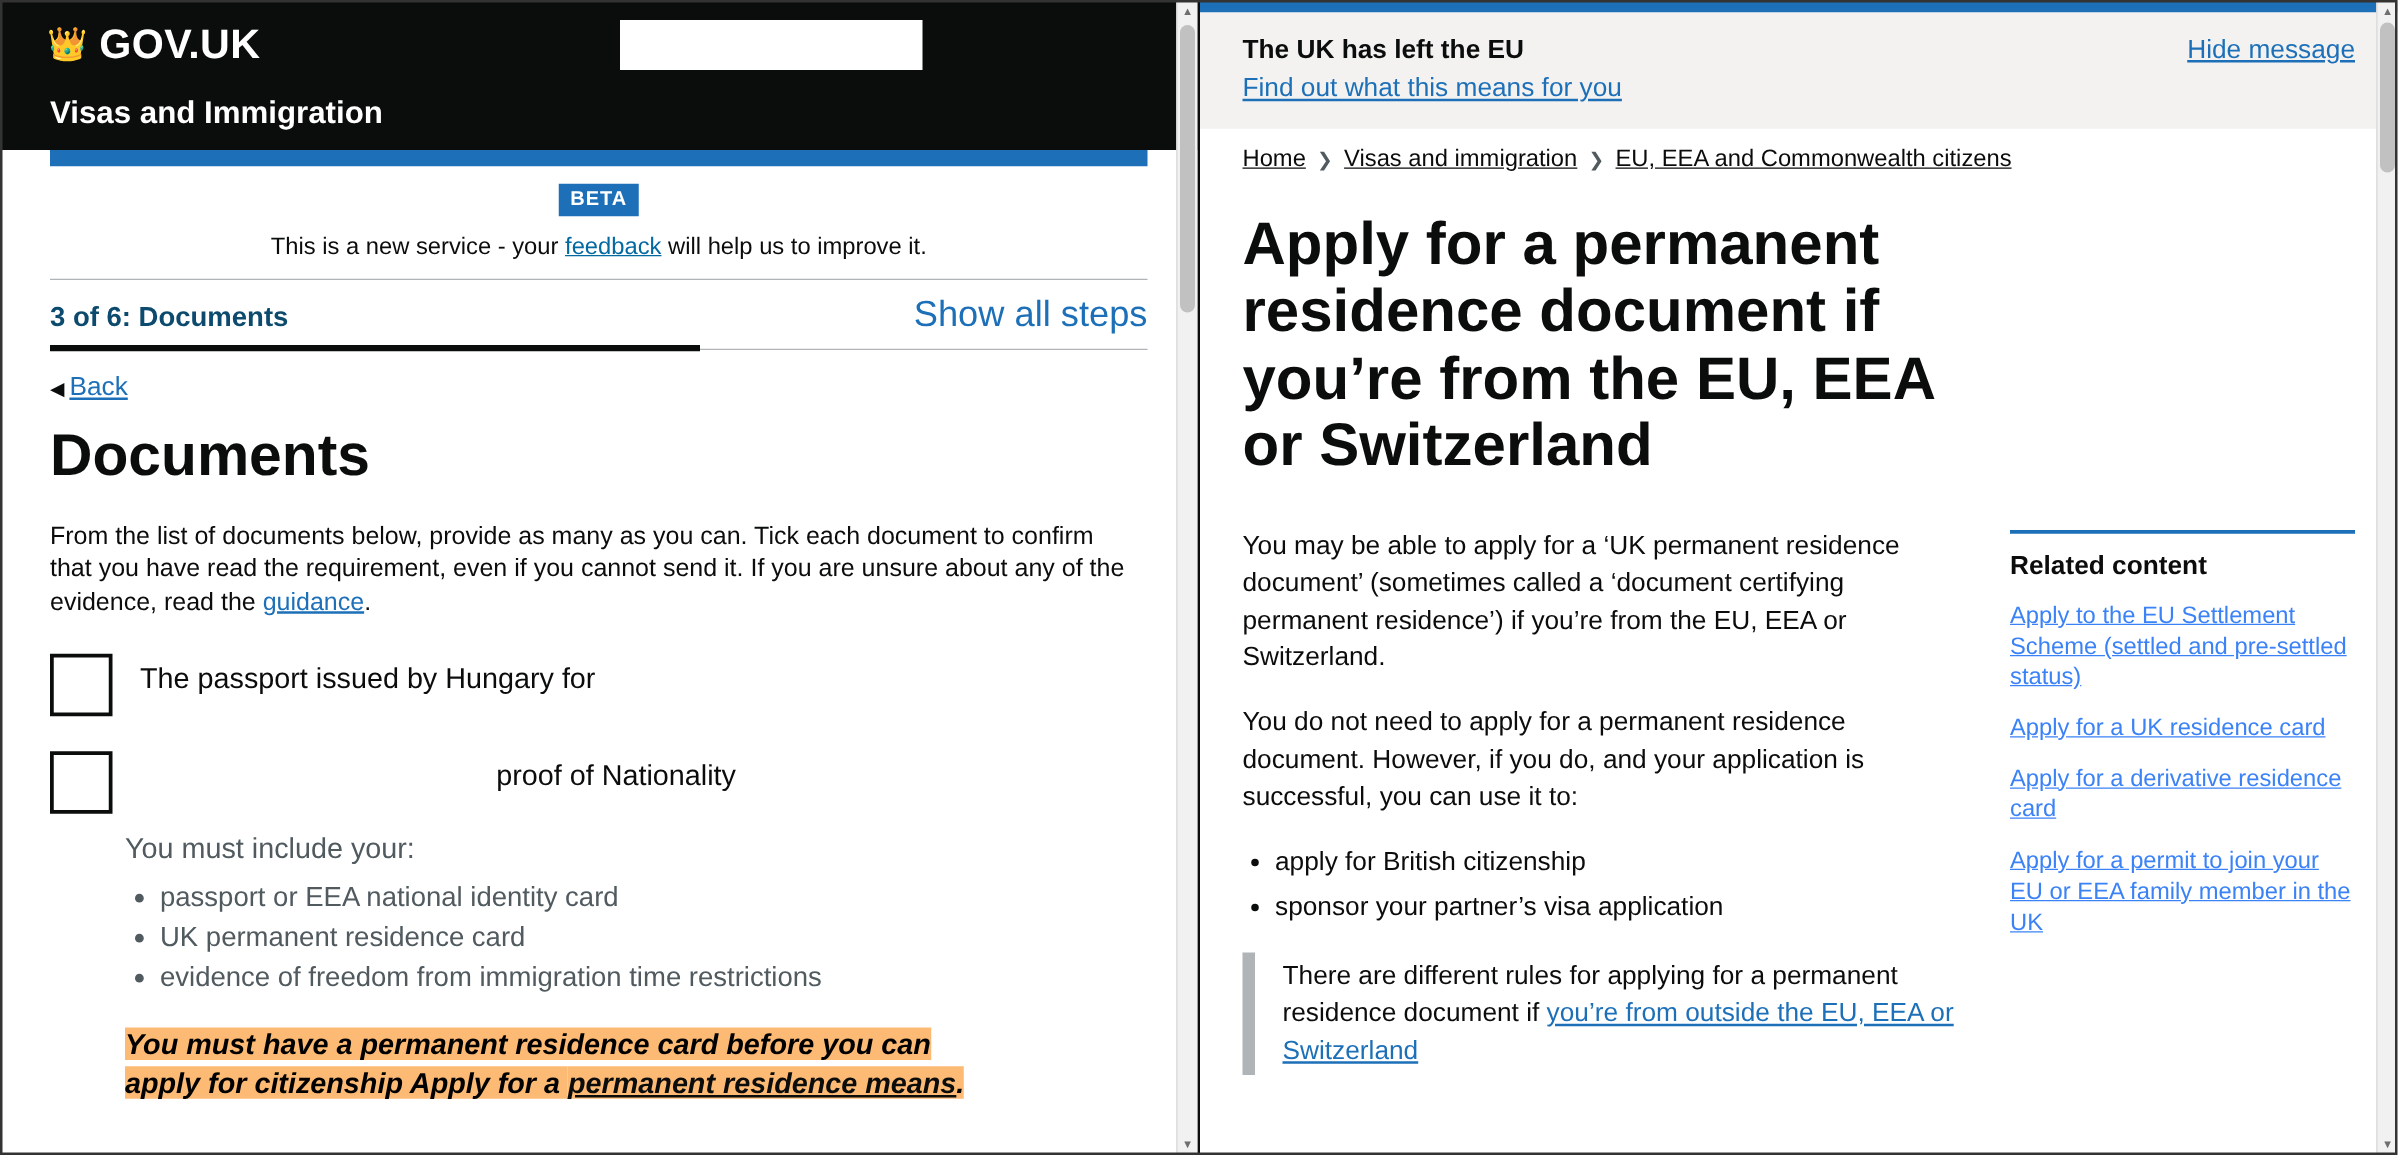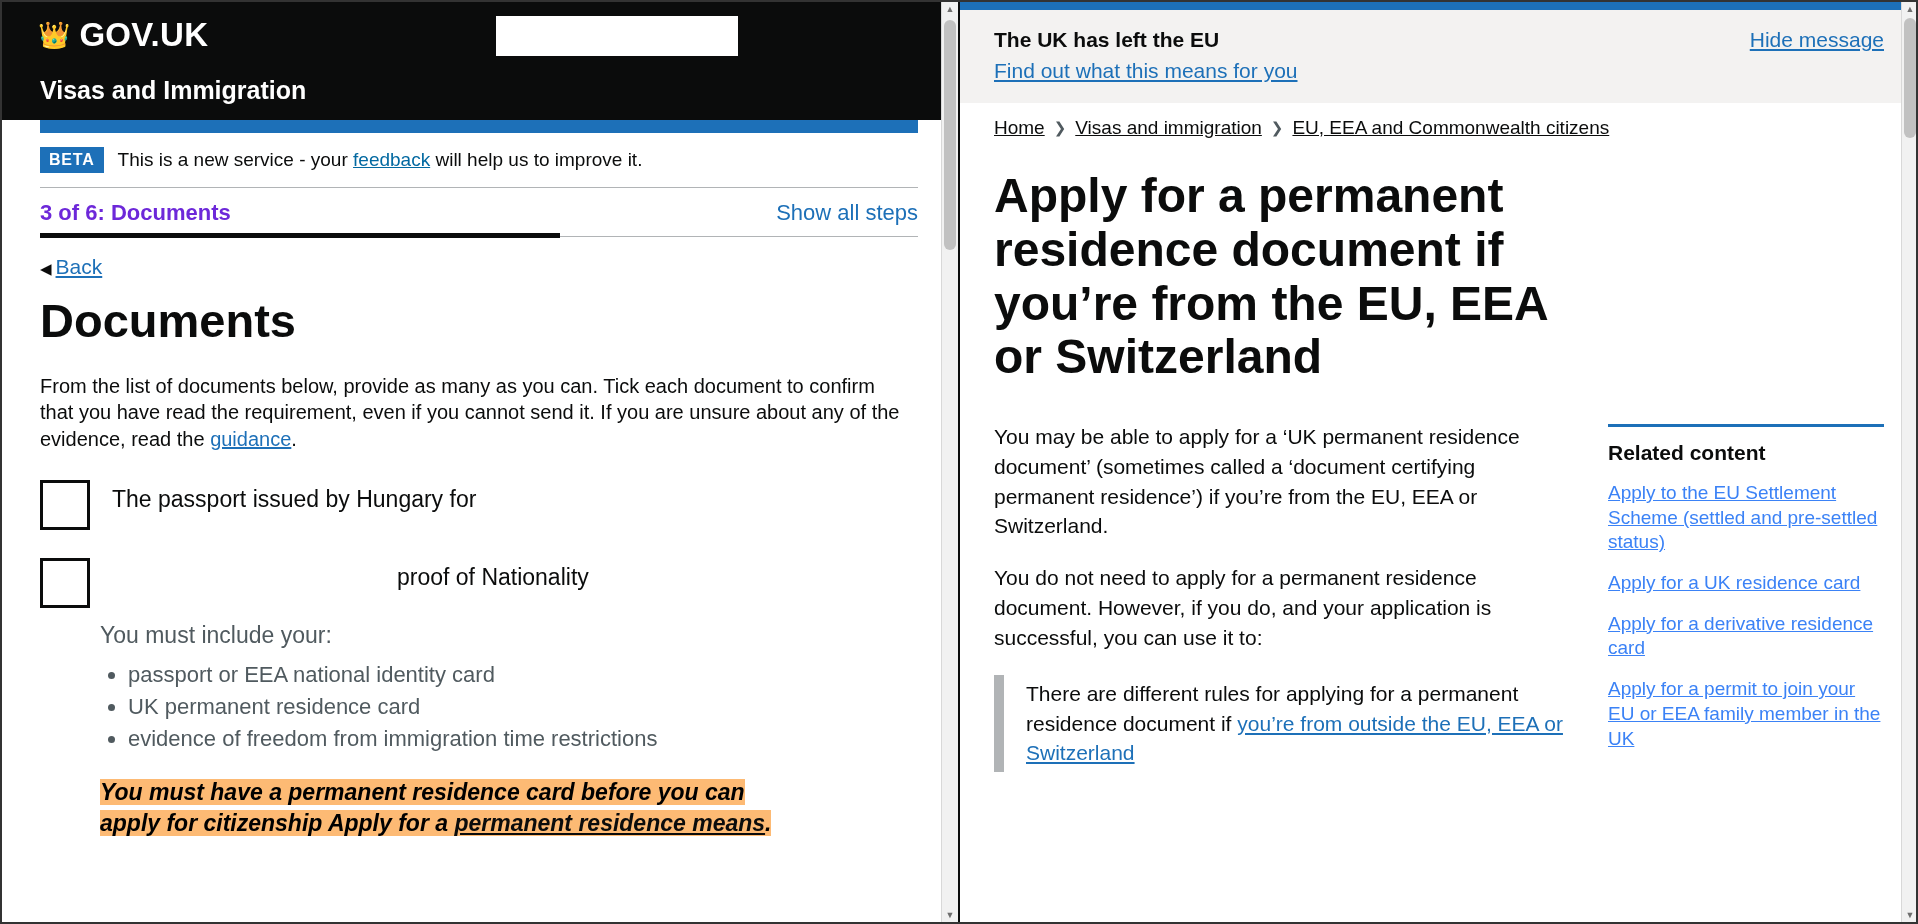--- a/index.html
+++ b/index.html
@@ -93,20 +93,21 @@
 
   .phase-banner {
     margin: 0 40px;
     padding: 14px 0 14px 0;
     border-bottom: 1px solid #b1b4b6;
     display: flex;
     align-items: center;
     gap: 14px;
     font-size: 19px;
     color: #0b0c0c;
+    flex-direction: column;
   }
   .beta-tag {
     background: #1d70b8;
     color: #ffffff;
     font-weight: bold;
     font-size: 16px;
     padding: 4px 9px;
     letter-spacing: 0.8px;
     text-transform: uppercase;
   }
@@ -119,24 +120,24 @@
     padding: 12px 0 10px 0;
     display: flex;
     align-items: baseline;
     justify-content: space-between;
     border-bottom: 1px solid #b1b4b6;
     position: relative;
   }
   .step-label {
     font-weight: bold;
     font-size: 22px;
-    color: #6d28d9;
+    color: #0c4a6e;
   }
   .show-all-steps {
-    font-size: 22px;
+    font-size: 29px;
     color: #1d70b8;
     text-decoration: none;
   }
   .step-progress {
     position: absolute;
     left: 0;
     bottom: -2px;
     height: 5px;
     width: 520px;
     background: #0b0c0c;
@@ -471,20 +472,24 @@
       <span class="bc-sep">❯</span>
       <a href="#">EU, EEA and Commonwealth citizens</a>
     </div>
 
     <h1 class="right-title">Apply for a permanent residence document if you’re from the EU, EEA or Switzerland</h1>
 
     <div class="right-columns">
       <div class="right-main">
         <p>You may be able to apply for a ‘UK permanent residence document’ (sometimes called a ‘document certifying permanent residence’) if you’re from the EU, EEA or Switzerland.</p>
         <p>You do not need to apply for a permanent residence document. However, if you do, and your application is successful, you can use it to:</p>
+        <ul>
+          <li>apply for British citizenship</li>
+          <li>sponsor your partner’s visa application</li>
+        </ul>
 
         <div class="inset-text">
           <p><span>There are different rules for applying for a permanent residence document if </span><a href="#">you’re from outside the EU, EEA or Switzerland</a></p>
         </div>
       </div>
 
       <div class="right-side">
         <div class="related-rule"></div>
         <div class="related-title">Related content</div>
         <div class="related-list">

